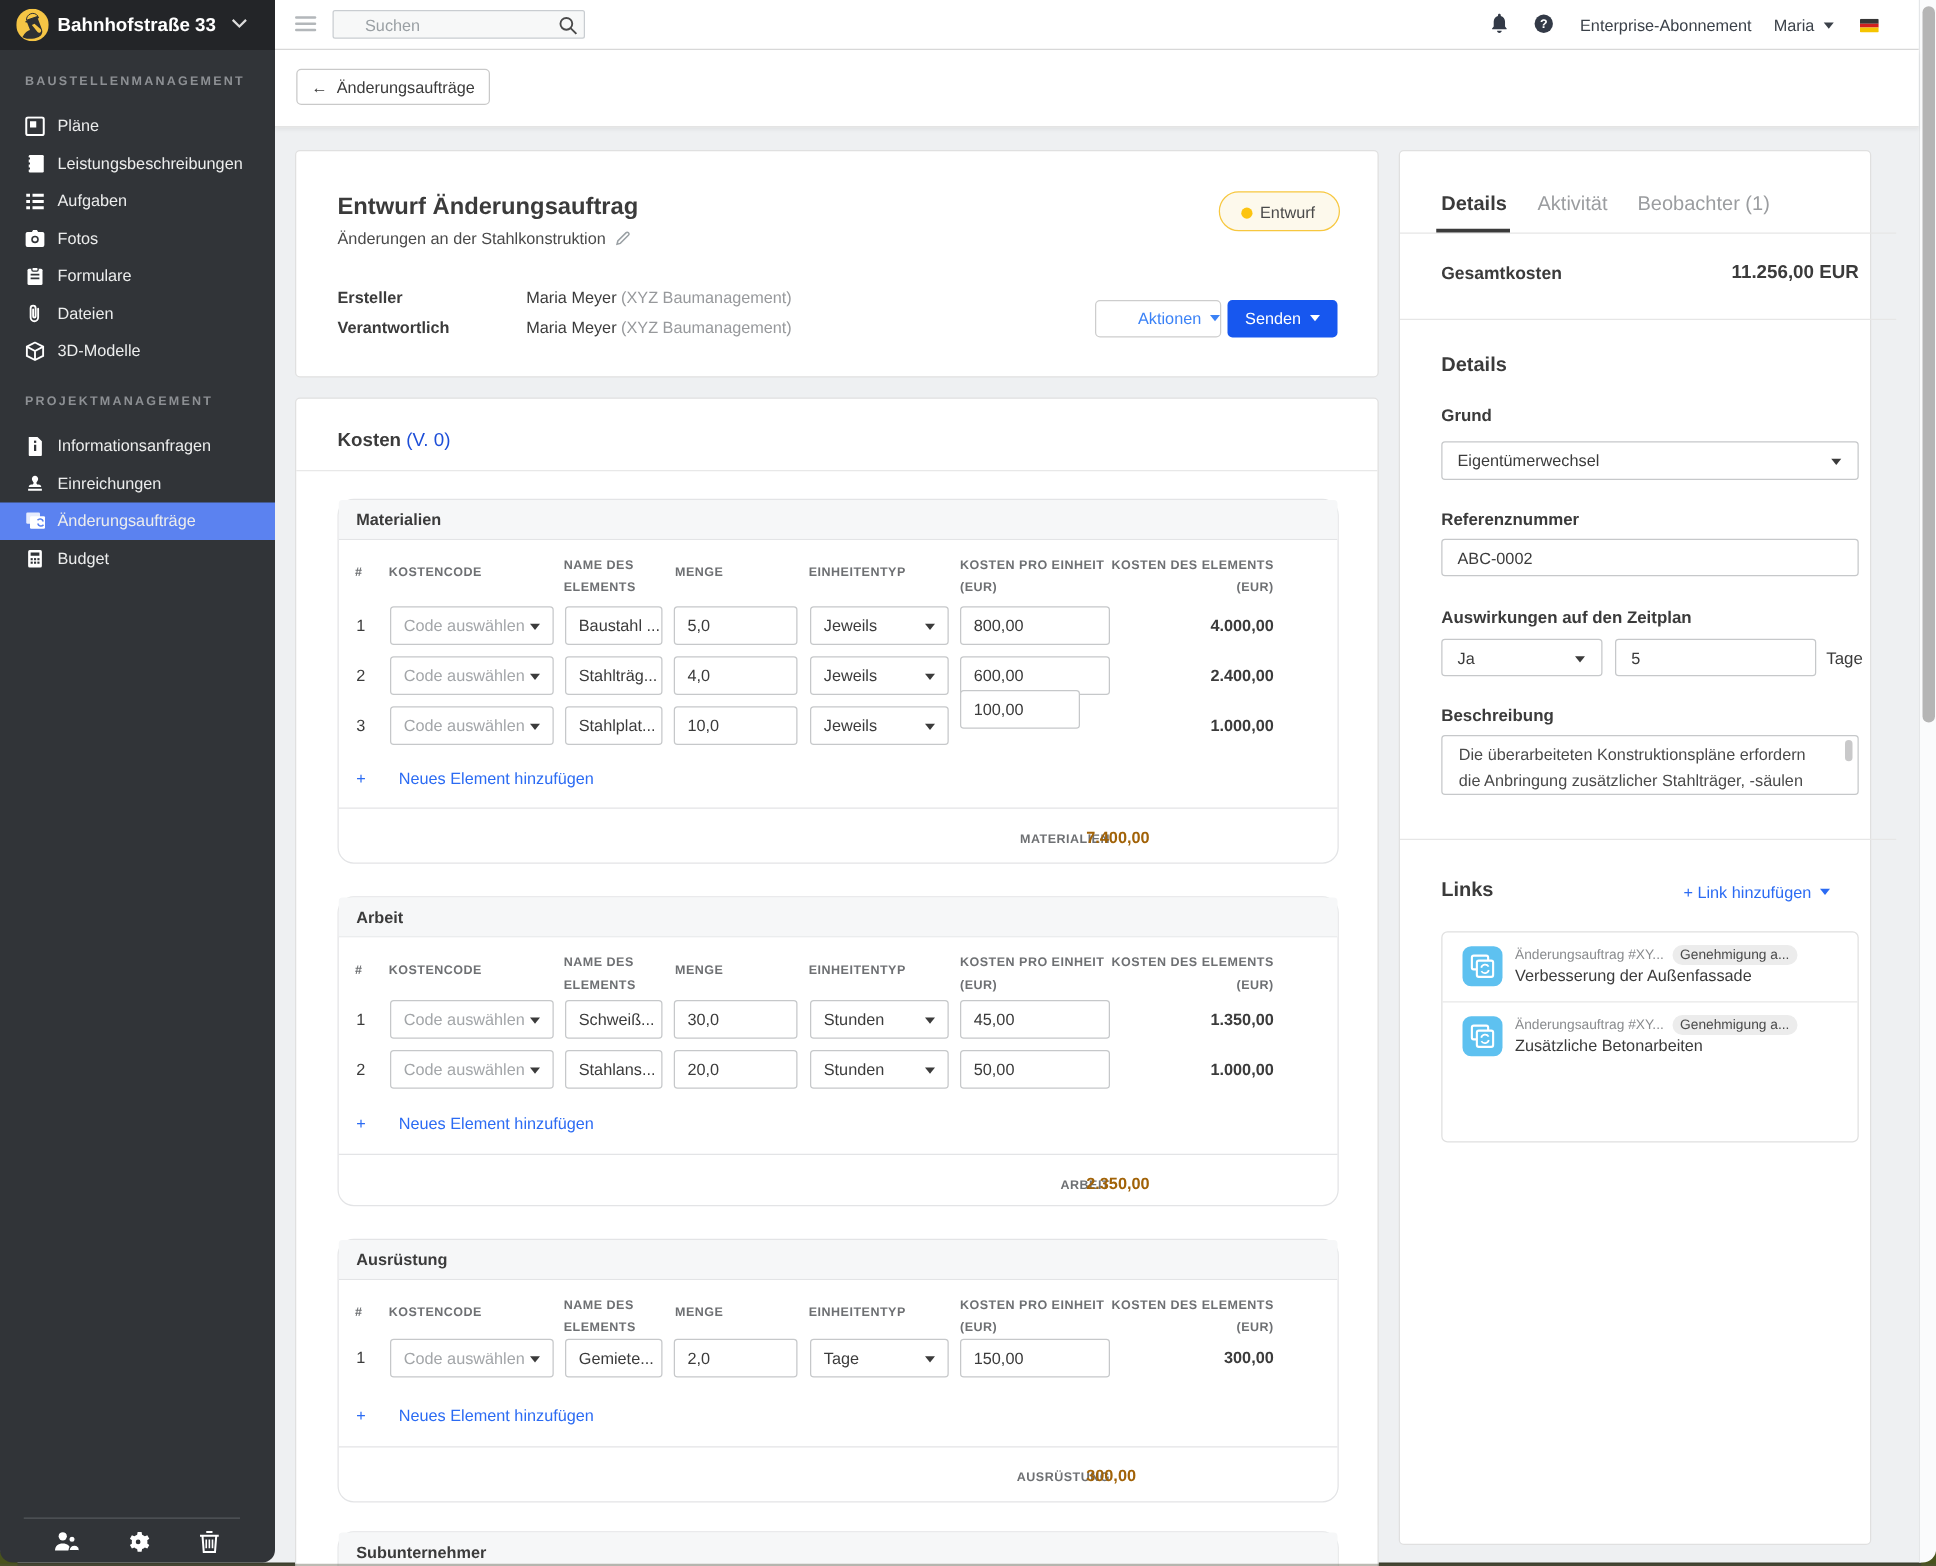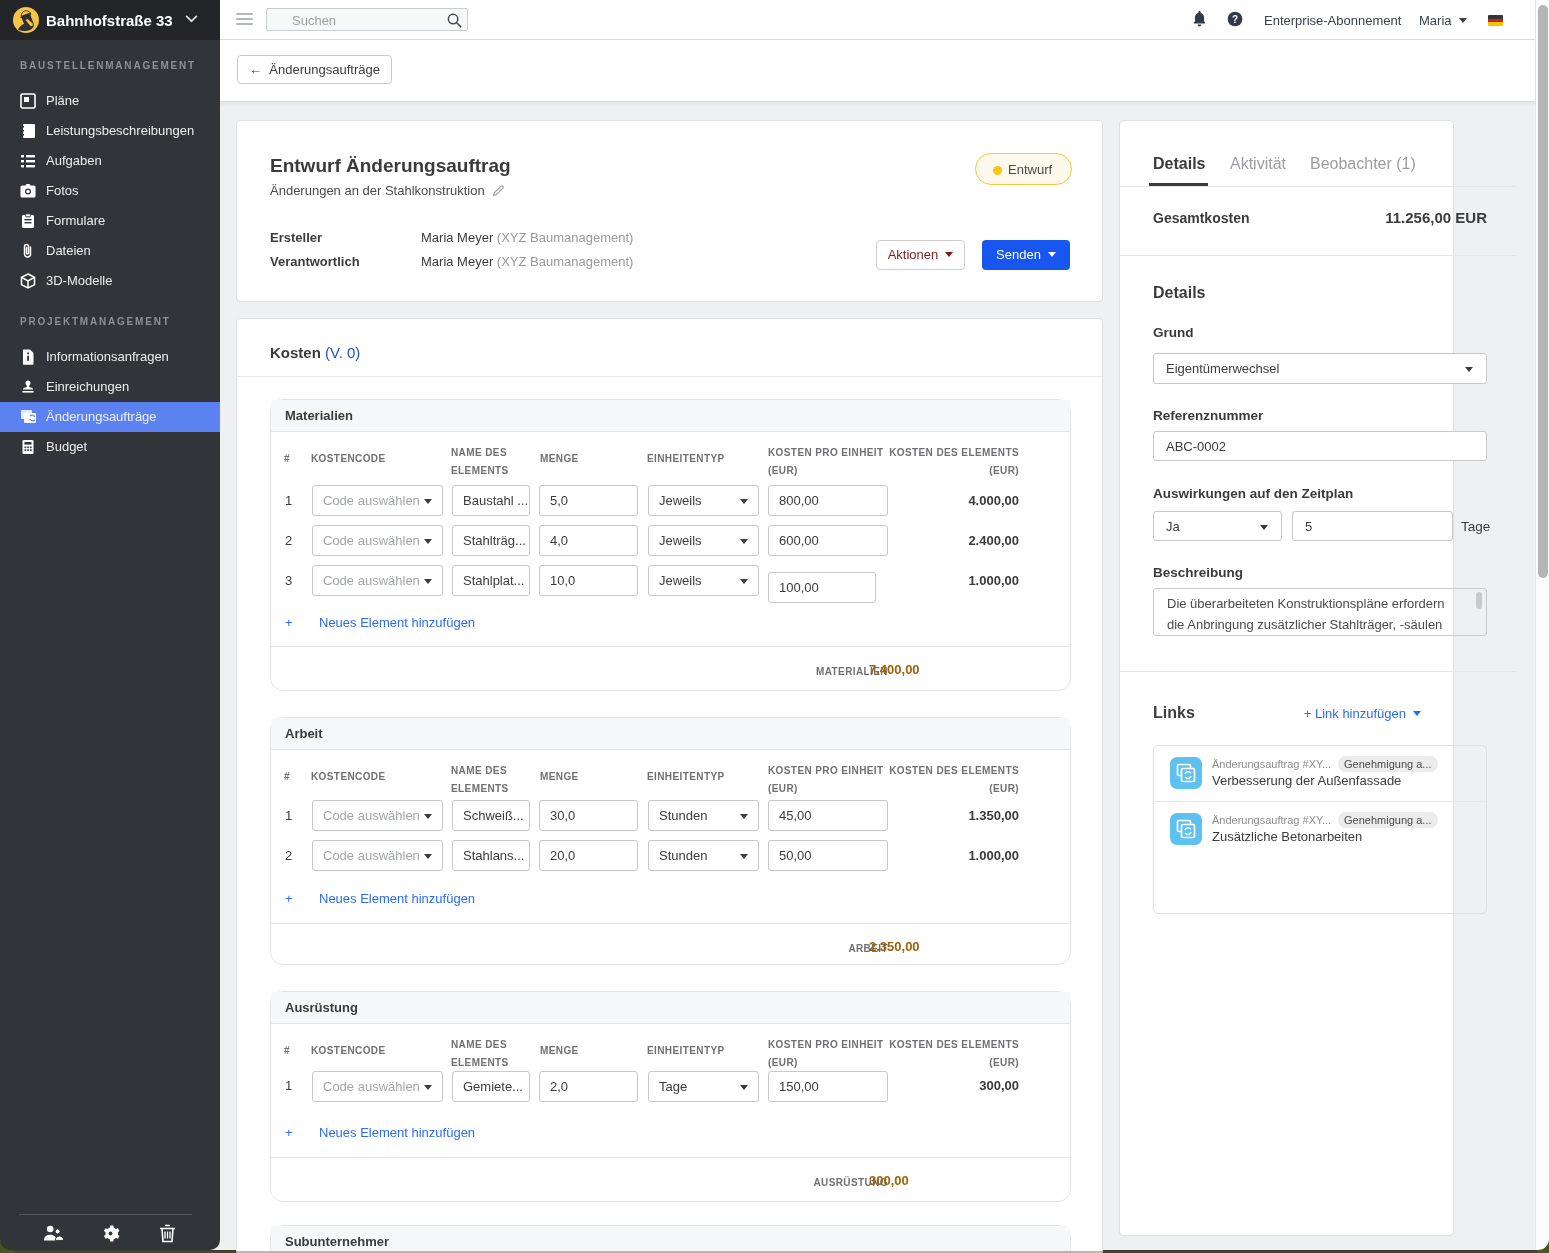--- a/index.html
+++ b/index.html
@@ -47,37 +47,37 @@
   .thumb { position:absolute; left:2px; top:5px; width:10px; height:573px; background:#b5b5b5; border-radius:5px; }
 
   
   .backstrip { left:220px; top:40px; width:1315px; height:62px; background:#fff; border-bottom:1px solid #dcdcdc; box-shadow:0 2px 3px rgba(0,0,0,0.05); }
   .backbtn { position:absolute; left:17px; top:15px; width:155px; height:29px; background:#fff; border:1px solid #c9c9c9; border-radius:4px; font-size:13px; color:#3b3b3b; line-height:27px; text-align:center; }
 
   
   .card { background:#fff; border:1px solid #e0e0e0; border-radius:4px; }
   .card1 { left:236px; top:120px; width:867px; height:182px; }
   .kcard { left:236px; top:318px; width:867px; height:1012px; }
-  .rpanel { left:1119px; top:120px; width:335px; height:1116px; }
+  .rpanel { left:1119px; top:120px; width:378px; height:1116px; }
 
   
   .c1-title { position:absolute; left:33px; top:34px; font-size:19px; font-weight:bold; color:#3b3b3b; }
   .c1-sub { position:absolute; left:33px; top:62px; font-size:13px; color:#4a4a4a; }
   .pill { position:absolute; left:738px; top:32px; width:97px; height:32px; border:1.5px solid #f7c73f; border-radius:16px; background:#fdf9ec; }
   .pill .dot { position:absolute; left:17px; top:12px; width:9px; height:9px; border-radius:50%; background:#fcc411; }
   .pill .txt { position:absolute; left:32px; top:8px; font-size:13px; color:#4a4a4a; }
   .lbl { font-weight:bold; font-size:13px; color:#3b3b3b; }
   .c1-l1 { position:absolute; left:33px; top:109px; }
   .c1-l2 { position:absolute; left:33px; top:133px; }
   .c1-v1 { position:absolute; left:184px; top:109px; font-size:13px; color:#3b3b3b; }
   .c1-v2 { position:absolute; left:184px; top:133px; font-size:13px; color:#3b3b3b; }
   .gray { color:#97999c; }
   .btn { position:absolute; height:30px; border-radius:4px; font-size:13px; text-align:center; }
   .btn .caret { display:inline-block; margin-left:7px; vertical-align:2px; width:0; height:0; border-left:4.5px solid transparent; border-right:4.5px solid transparent; border-top:5.5px solid currentColor; }
-  .btn-akt { left:639px; top:119px; width:89px; background:#fff; border:1px solid #cdcdcd; color:#7f1d1d; line-height:28px; }
+  .btn-akt { left:639px; top:119px; width:101px; background:#fff; border:1px solid #cdcdcd; color:#3b82f6; line-height:28px;text-align:right; }
   .btn-send { left:745px; top:119px; width:88px; background:#1757ef; color:#fff; line-height:30px; }
 
   
   .k-title { position:absolute; left:33px; top:25px; font-size:15px; color:#3b3b3b; }
   .k-div { position:absolute; left:0; top:57px; width:865px; height:1px; background:#e8e8e8; }
   .sect { position:absolute; left:33px; width:801px; border:1px solid #e3e4e6; border-radius:13px; }
   .sect-head { height:32px; background:#f6f7f8; border-bottom:1px solid #e3e4e6; font-size:13px; font-weight:bold; color:#3b3b3b; line-height:31px; padding-left:14px; border-radius:3px 3px 0 0; }
   .col { position:absolute; font-size:10px; font-weight:bold; color:#6e7073; letter-spacing:0.4px; }
   .col2 { line-height:18px; }
   .inp { position:absolute; height:31px; border:1px solid #c6c8ca; border-radius:3px; background:#fff; font-size:13px; color:#3b3b3b; line-height:29px; padding-left:10px; white-space:nowrap; overflow:hidden; }
@@ -349,21 +349,21 @@
       <div class="inp" style="left:268px; top:125px; width:99px;">4,0</div>
       <div class="inp" style="left:377px; top:125px; width:111px;">Jeweils<span class="scaret"></span></div>
       <div class="inp" style="left:497px; top:125px; width:120px;">600,00</div>
       <div class="rowval" style="left:598px; top:133px; width:150px;">2.400,00</div>
 
       <div class="rownum" style="left:14px; top:173px;">3</div>
       <div class="inp sel-ph" style="left:41px; top:165px; width:131px;">Code auswählen<span class="scaret"></span></div>
       <div class="inp" style="left:181px; top:165px; width:78px;">Stahlplat...</div>
       <div class="inp" style="left:268px; top:165px; width:99px;">10,0</div>
       <div class="inp" style="left:377px; top:165px; width:111px;">Jeweils<span class="scaret"></span></div>
-      <div class="inp" style="left:497px; top:172px; width:108px;">100,00</div>
+      <div class="inp" style="left:497px; top:152px; width:96px;">100,00</div>
       <div class="rowval" style="left:598px; top:173px; width:150px;">1.000,00</div>
 
       <div class="addrow" style="left:14px; top:215px;">+</div>
       <div class="addrow" style="left:48px; top:215px;">Neues Element hinzufügen</div>
       <div class="tot-div" style="top:246px;"></div>
       <div class="tot-lbl" style="left:467px; top:266px; width:150px;">MATERIALIEN</div>
       <div class="tot-val" style="left:598px; top:262px; width:150px;">7.400,00</div>
     </div>
 
     <div class="sect" style="top:398px; height:248px;">

